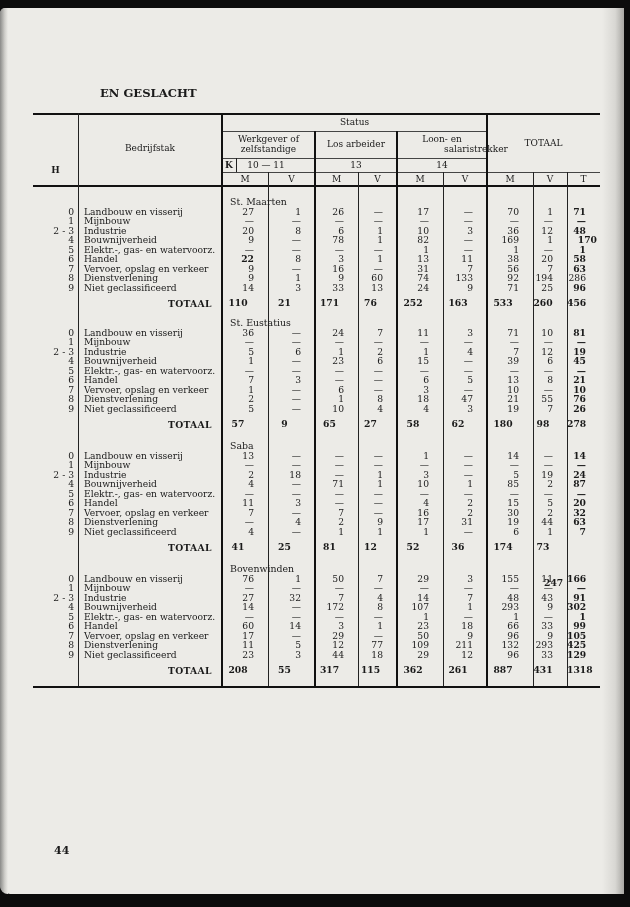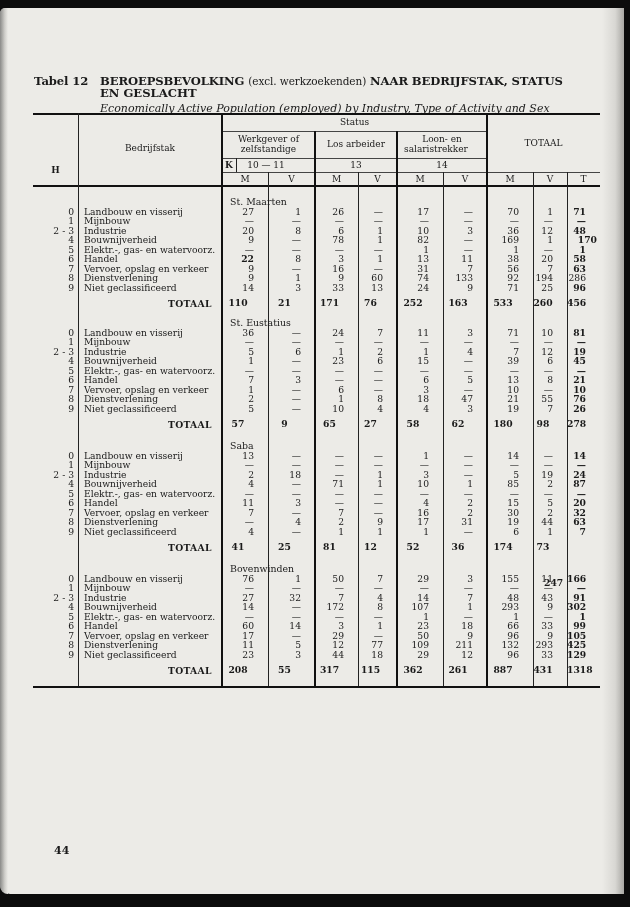--- a/index.html
+++ b/index.html
@@ -27,27 +27,21 @@
   .region { position:absolute; font-size:9.4px; }
   .totlab { position:absolute; font-size:9.2px; font-weight:bold; letter-spacing:0.3px; }
   .tot { font-weight:bold;text-align:center; }
   .pagenum { position:absolute; left:54px; top:836px; font-size:11px; font-weight:bold; }
 </style>
 </head>
 <body>
 
 <div class="page">
 
-  <div class="title">
-    <span class="lbl">Tabel 12</span><span>BEROEPSBEVOLKING</span>
-    <span class="excl">(excl. werkzoekenden)</span>
-    <span>NAAR BEDRIJFSTAK, STATUS</span>
-  </div>
   <div class="title2">EN GESLACHT</div>
-  <div class="subtitle">Economically Active Population (employed) by Industry, Type of Activity and Sex</div>
 
   <div id="table">
       <div class="rule" style="left: 33px; top: 105px; width: 567px; height: 2px;"></div>
       <div class="rule" style="left: 33px; top: 177px; width: 567px; height: 2px;"></div>
       <div class="rule" style="left: 33px; top: 678px; width: 567px; height: 1.5px;"></div>
       <div class="rule" style="left: 222px; top: 123px; width: 265px; height: 1px; background: rgb(68, 68, 68);"></div>
       <div class="rule" style="left: 222px; top: 150px; width: 265px; height: 1px; background: rgb(68, 68, 68);"></div>
       <div class="rule" style="left: 222px; top: 164px; width: 378px; height: 1px; background: rgb(68, 68, 68);"></div>
       <div class="vline" style="left: 78px; top: 105px; height: 573px;"></div>
       <div class="vline thick" style="left: 221px; top: 105px; height: 573px; width: 1.5px;"></div>
@@ -60,21 +54,21 @@
       <div class="vline" style="left: 533px; top: 164px; height: 514px;"></div>
       <div class="vline" style="left: 567px; top: 164px; height: 514px;"></div>
       <div class="vline" style="left: 236px; top: 150px; height: 14px;"></div>
       <div class="hdr" style="left: 33px; top: 157px; width: 45px; font-weight: bold;">H</div>
       <div class="hdr" style="left: 78px; top: 135px; width: 144px;">Bedrijfstak</div>
       <div class="hdr" style="left: 222px; top: 109px; width: 265px;">Status</div>
       <div class="hdr" style="left: 222px; top: 126px; width: 93px;">Werkgever of</div>
       <div class="hdr" style="left: 222px; top: 136px; width: 93px;">zelfstandige</div>
       <div class="hdr" style="left: 315px; top: 131px; width: 82px;">Los arbeider</div>
       <div class="hdr" style="left: 397px; top: 126px; width: 90px;">Loon- en</div>
-      <div class="hdr" style="left: 397px; top: 136px; width: 78px;">salaristrekker</div>
+      <div class="hdr" style="left: 397px; top: 136px; width: 78px; padding-left: 40px;">salaristrekker</div>
       <div class="hdr" style="left: 487px; top: 130px; width: 113px;">TOTAAL</div>
       <div class="hdr" style="left: 224px; top: 152px; width: 10px; font-weight: bold;">K</div>
       <div class="hdr" style="left: 236px; top: 152px; width: 60px;">10 — 11</div>
       <div class="hdr" style="left: 315px; top: 152px; width: 82px;">13</div>
       <div class="hdr" style="left: 397px; top: 152px; width: 90px;">14</div>
       <div class="hdr" style="left: 222px; top: 166px; width: 46px;">M</div>
       <div class="hdr" style="left: 268px; top: 166px; width: 47px;">V</div>
       <div class="hdr" style="left: 315px; top: 166px; width: 43px;">M</div>
       <div class="hdr" style="left: 358px; top: 166px; width: 39px;">V</div>
       <div class="hdr" style="left: 397px; top: 166px; width: 46px;">M</div>

